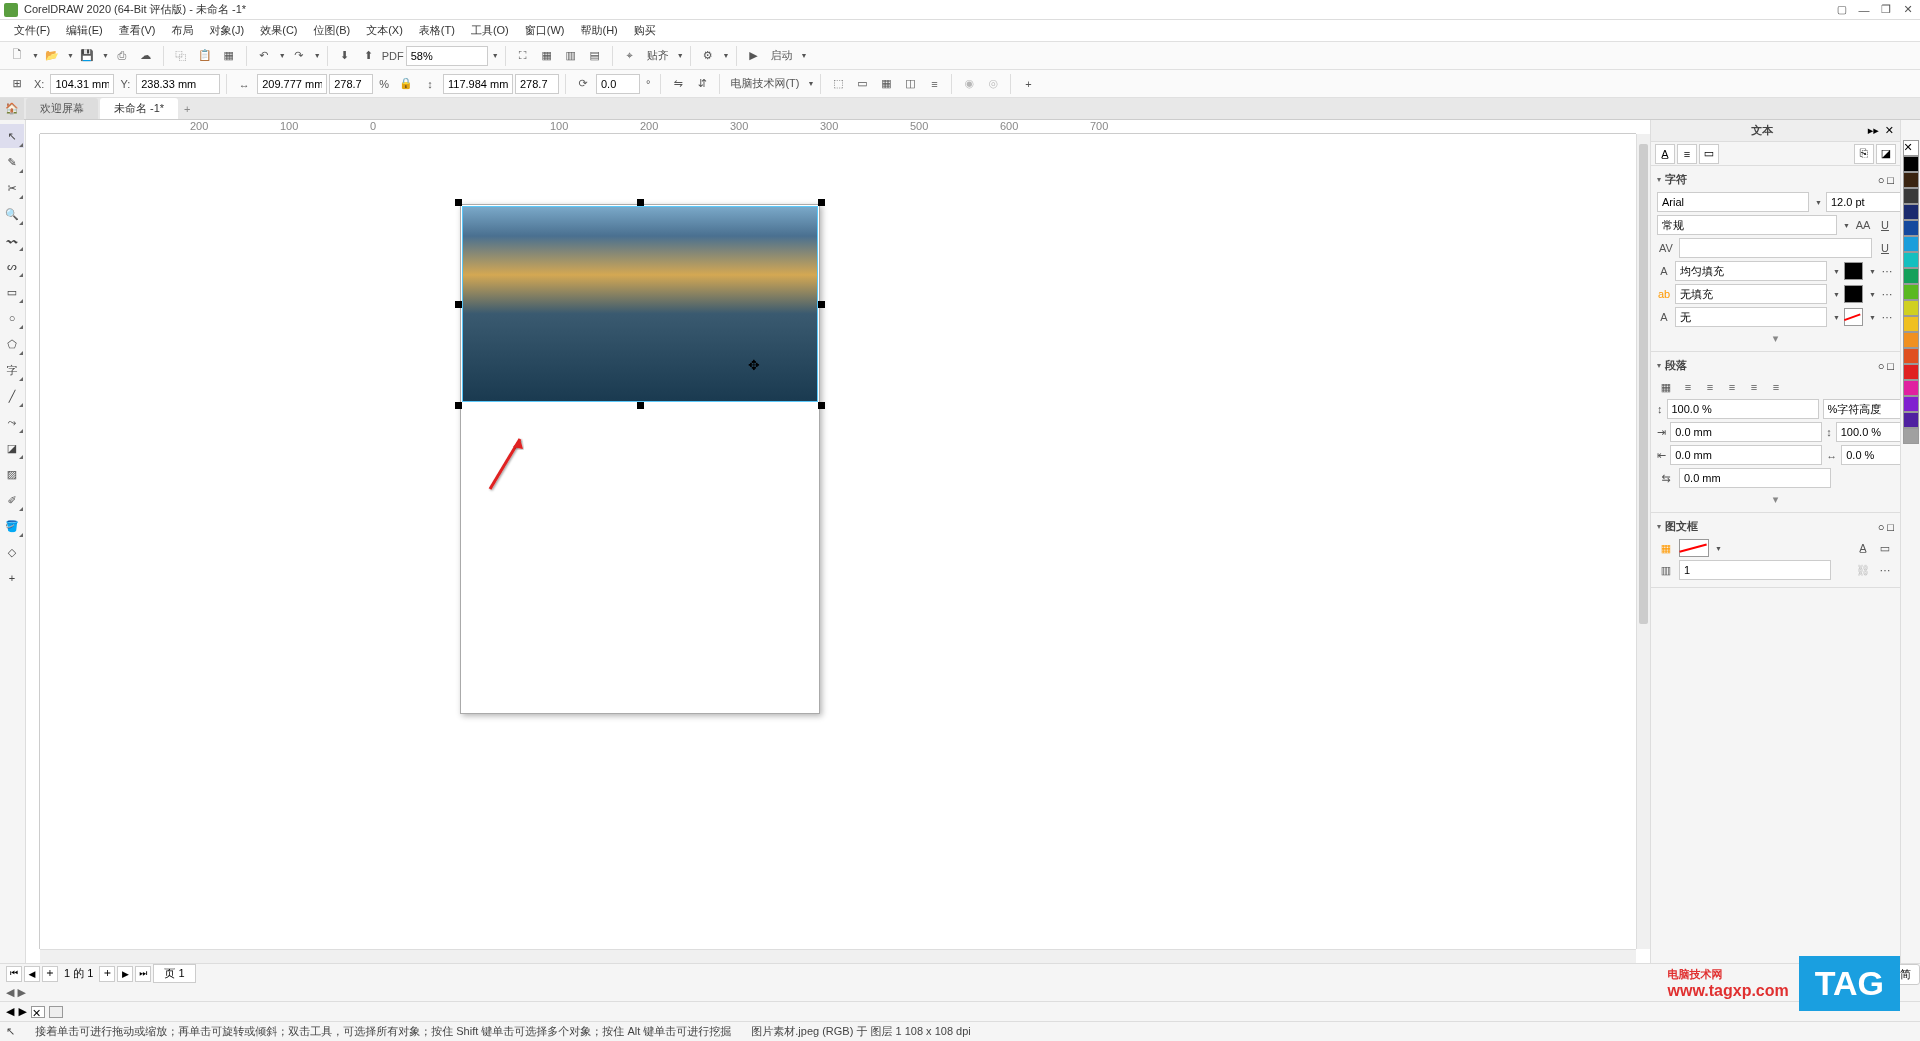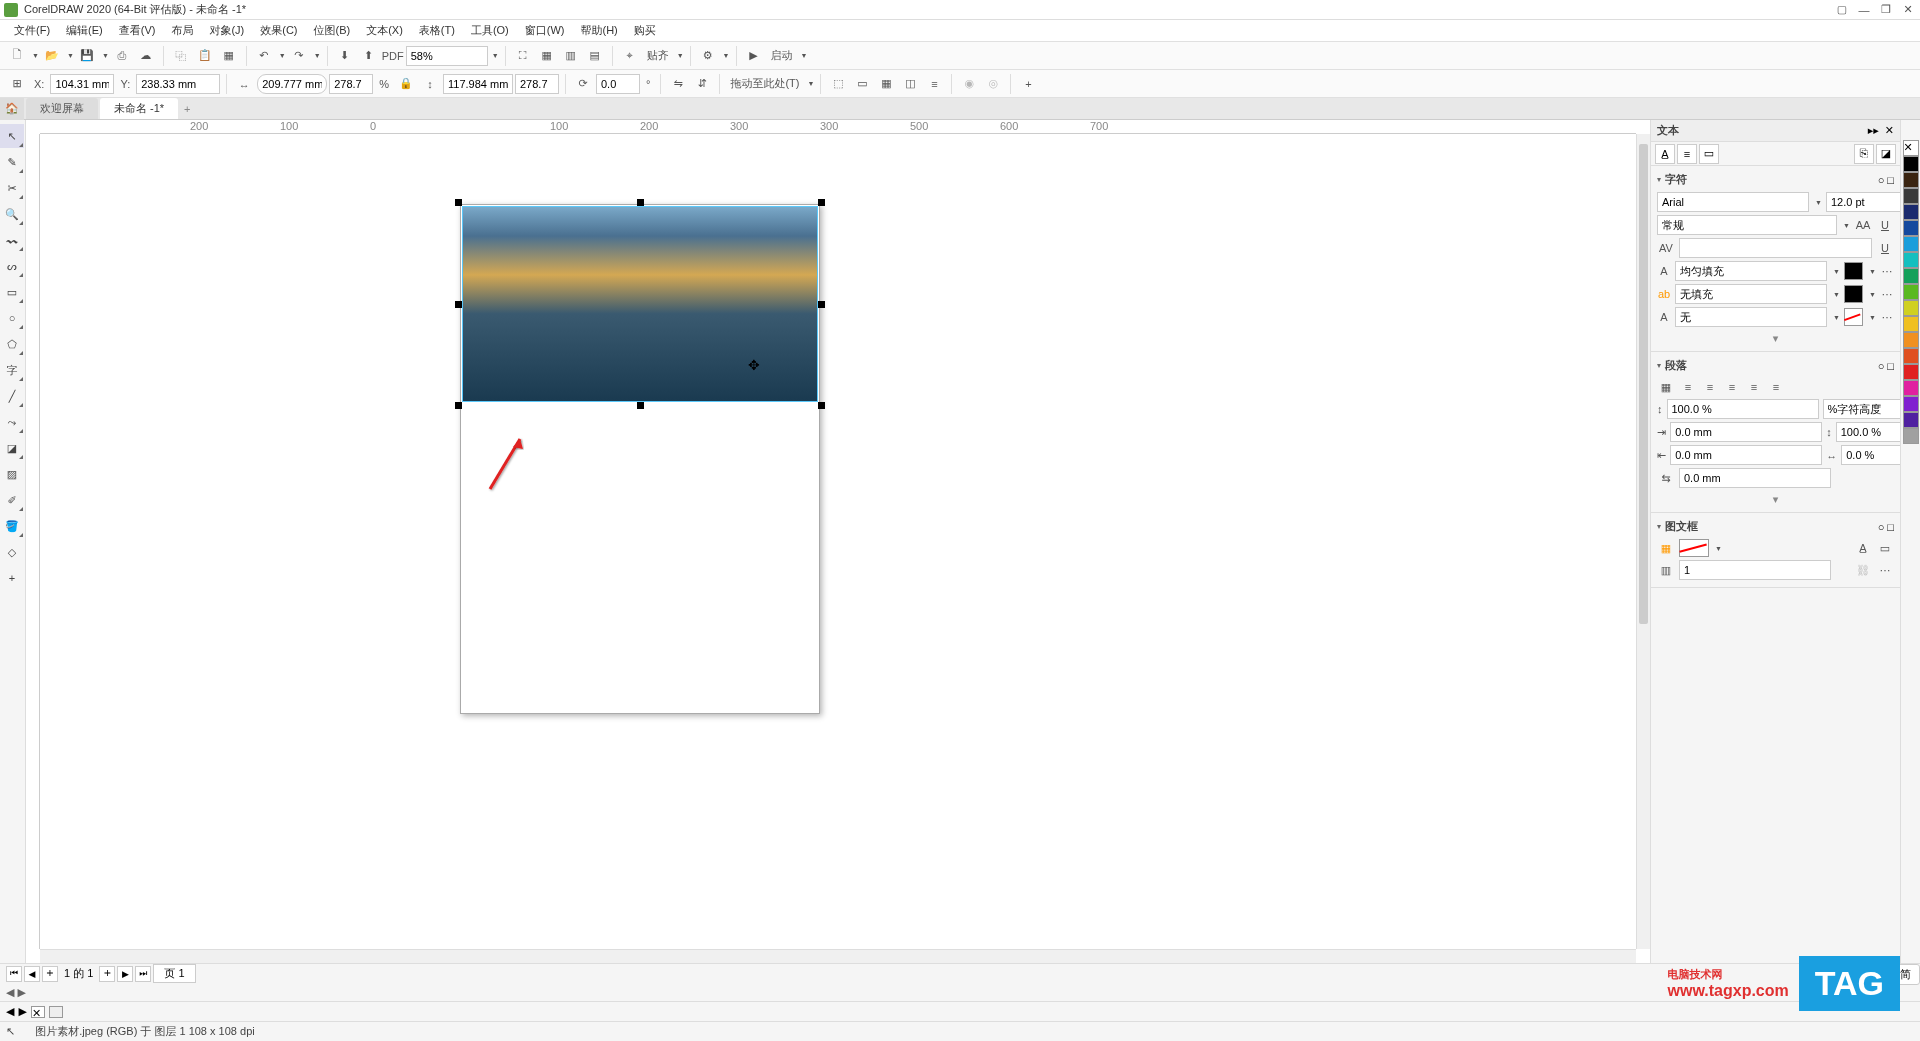--- a/index.html
+++ b/index.html
@@ -33,21 +33,21 @@
 .page { position: absolute; left: 420px; top: 70px; width: 360px; height: 510px; background: #fff; box-shadow: 2px 2px 6px rgba(0,0,0,0.3); border: 1px solid #aaa; }
 .img-selected { position: absolute; left: 415px; top: 65px; width: 370px; height: 210px; }
 .sel-handle { position: absolute; width: 7px; height: 7px; background: #000; }
 .sel-img { position: absolute; left: 7px; top: 7px; right: 7px; bottom: 7px; background: linear-gradient(to bottom, #7aa8c8 0%, #4a7090 15%, #d4a853 35%, #3a5a70 55%, #1a3a50 100%); border: 1px solid #5ac8fa; }
 .cursor-move { position: absolute; left: 285px; top: 150px; color: #000; font-size: 14px; }
 .arrow-annot { position: absolute; left: 445px; top: 295px; width: 45px; height: 65px; }
 .scrollbar-v { position: absolute; right: 0; top: 14px; bottom: 14px; width: 14px; background: #f0f0f0; border-left: 1px solid #ddd; }
 .scrollbar-v .thumb { position: absolute; left: 2px; right: 2px; top: 10px; height: 480px; background: #ccc; border-radius: 2px; }
 .scrollbar-h { position: absolute; left: 14px; right: 14px; bottom: 0; height: 14px; background: #f0f0f0; border-top: 1px solid #ddd; }
 .rightpanel { width: 250px; background: #f5f5f5; border-left: 1px solid #ddd; display: flex; flex-direction: column; }
-.rp-header { height: 22px; display: flex; align-items: center; padding: 0 6px; border-bottom: 1px solid #ddd; background: #eee; }
+.rp-header { height: 22px; display: flex; align-items: center; padding: 0 6px; border-bottom: 1px solid #ddd; background: #eee; text-align: center; }
 .rp-header .title { flex: 1; font-weight: bold; color: #444; }
 .rp-iconbar { height: 24px; display: flex; align-items: center; padding: 0 4px; gap: 2px; border-bottom: 1px solid #ddd; }
 .rp-iconbar .ibtn { width: 20px; height: 20px; display: flex; align-items: center; justify-content: center; border: 1px solid #ccc; background: #fff; }
 .rp-section { border-bottom: 1px solid #ddd; padding: 4px 6px; }
 .rp-section-head { display: flex; align-items: center; padding: 2px 0; cursor: pointer; }
 .rp-section-head .chev { font-size: 8px; margin-right: 4px; color: #666; }
 .rp-section-head .label { flex: 1; font-weight: bold; color: #444; }
 .rp-row { display: flex; align-items: center; gap: 4px; margin: 3px 0; }
 .rp-input { flex: 1; height: 20px; border: 1px solid #ccc; background: #fff; padding: 0 4px; }
 .rp-input.sm { flex: 0 0 60px; }
@@ -139,36 +139,36 @@
 </div>
 
 <div class="toolbar2">
   <div class="tbtn">⊞</div>
   <span class="tlabel">X:</span>
   <input class="tinput" style="width: 64px;" value="104.31 mm">
   <span class="tlabel">Y:</span>
   <input class="tinput" style="width: 84px;" value="238.33 mm">
   <div class="tsep"></div>
   <div class="tbtn">↔</div>
-  <input class="tinput" style="width: 70px; border-radius: 9px;" value="209.777 mm">
+  <input class="tinput" style="width: 70px;" value="209.777 mm">
   <input class="tinput" style="width: 44px;" value="278.7">
   <span class="tlabel">%</span>
   <div class="tbtn">🔒</div>
   <div class="tbtn">↕</div>
   <input class="tinput" style="width: 70px;" value="117.984 mm">
   <input class="tinput" style="width: 44px;" value="278.7">
   <div class="tsep"></div>
   <div class="tbtn">⟳</div>
   <input class="tinput" style="width: 44px;" value="0.0">
   <span class="tlabel">°</span>
   <div class="tsep"></div>
   <div class="tbtn">⇋</div>
   <div class="tbtn">⇵</div>
   <div class="tsep"></div>
-  <span class="tlabel">拖动至此处(T)</span>
+  <span class="tlabel">电脑技术网(T)</span>
     <span class="dropdown-arrow">▼</span>
   <div class="tsep"></div>
   <div class="tbtn">⬚</div>
   <div class="tbtn">▭</div>
   <div class="tbtn">▦</div>
   <div class="tbtn">◫</div>
   <div class="tbtn">≡</div>
   <div class="tsep"></div>
   <div class="tbtn" style="opacity:.4">◉</div>
   <div class="tbtn" style="opacity:.4">◎</div>
@@ -426,20 +426,21 @@
 
 <div class="colorbar2">
   <span>◀</span>
   <span>▶</span>
   <div class="sw2" style="background:#fff">✕</div>
   <div class="sw2" style="background:#eee"></div>
 </div>
 
 <div class="statusbar">
   <span>↖</span>
+  <span>接着单击可进行拖动或缩放；再单击可旋转或倾斜；双击工具，可选择所有对象；按住 Shift 键单击可选择多个对象；按住 Alt 键单击可进行挖掘</span>
   <span>图片素材.jpeg (RGB) 于 图层 1 108 x 108 dpi</span>
 </div>
 
 <div class="watermark">
   <div>
     <span>电脑技术网</span>
     <span class="sm">www.tagxp.com</span>
   </div>
   <div class="tag">TAG</div>
 </div>

